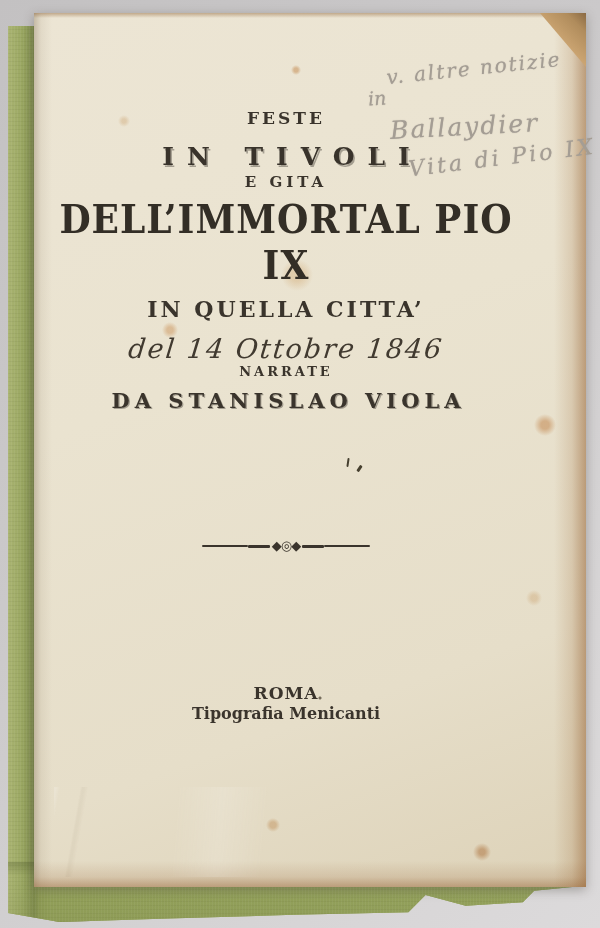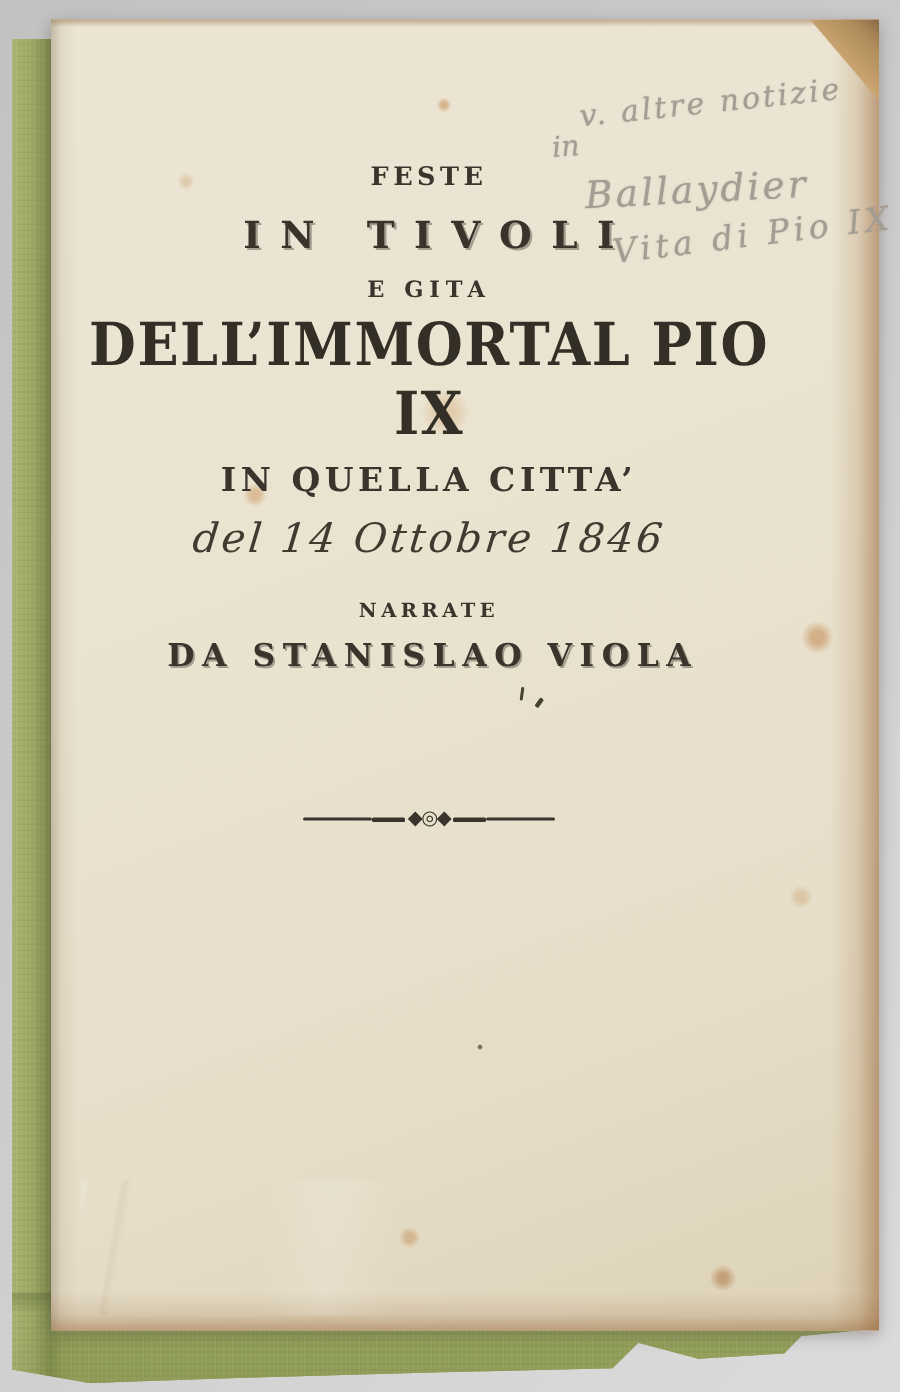--- a/index.html
+++ b/index.html
@@ -69,31 +69,31 @@
   .titleblock{
     position:absolute;left:0;top:95px;width:100%;
     padding-right:48px;box-sizing:border-box;
     text-align:center;color:#3a342c;
   }
   .t-feste{font-size:17px;font-weight:bold;letter-spacing:3px;}
   .t-tivoli{
     margin-top:14px;font-size:25px;font-weight:bold;letter-spacing:13px;padding-left:13px;
     color:#39332b;text-shadow:1.5px 1.5px 0 rgba(58,52,44,.4);
   }
-  .t-egita{margin-top:13px;font-size:15px;font-weight:bold;letter-spacing:4px;}
+  .t-egita{margin-top:2px;font-size:15px;font-weight:bold;letter-spacing:4px;}
   .t-immortal{
     margin-top:9px;font-size:36px;font-weight:bold;letter-spacing:1px;color:#332e26;
     transform:scaleY(1.1);transform-origin:center;
   }
   .t-quella{margin-top:12px;font-size:22px;letter-spacing:3px;font-weight:700;}
   .t-date{
     margin-top:11px;font-size:27px;font-style:italic;letter-spacing:2px;
     transform:skewX(-6deg);color:#413a30;
   }
-  .t-narrate{margin-top:25px;font-size:13px;font-weight:bold;letter-spacing:3px;}
+  .t-narrate{font-size:13px;font-weight:bold;letter-spacing:3px;}
   .t-viola{
     margin-top:9px;font-size:21px;font-weight:bold;letter-spacing:5px;padding-left:5px;
     text-shadow:1.2px 1.2px 0 rgba(58,52,44,.4);
   }
 
   .ornament{
     position:absolute;left:0;top:528px;width:100%;padding-right:48px;box-sizing:border-box;
     display:flex;justify-content:center;align-items:center;color:#3a342c;
   }
   .orn-line{width:46px;height:2px;background:#3a342c;border-radius:1px;}
@@ -157,15 +157,19 @@
     <div class="inkmark m2"></div>
 
     <div class="ornament">
       <span class="orn-line"></span>
       <span class="orn-line thick"></span>
       <span class="orn-glyph">◆◎◆</span>
       <span class="orn-line thick"></span>
       <span class="orn-line"></span>
     </div>
 
+    <div class="imprint">
+      <div class="i-city">ROMA</div>
+      <div class="i-printer">Tipografia Menicanti</div>
+    </div>
 
   </div>
 </div>
 
 </body></html>

